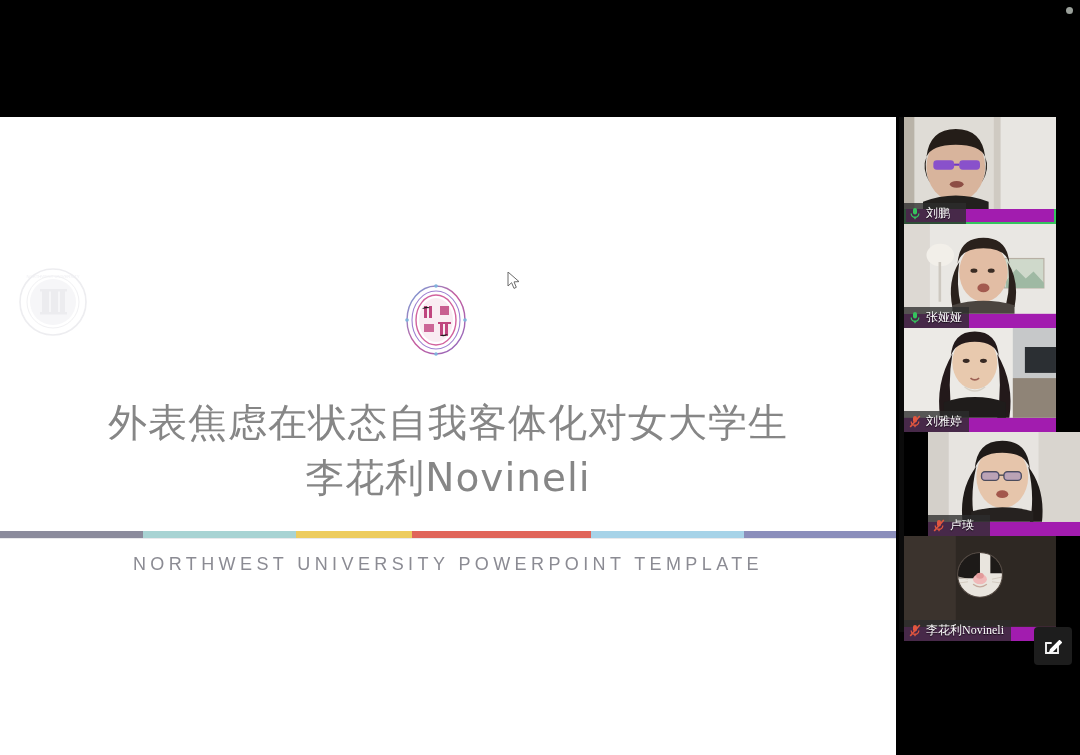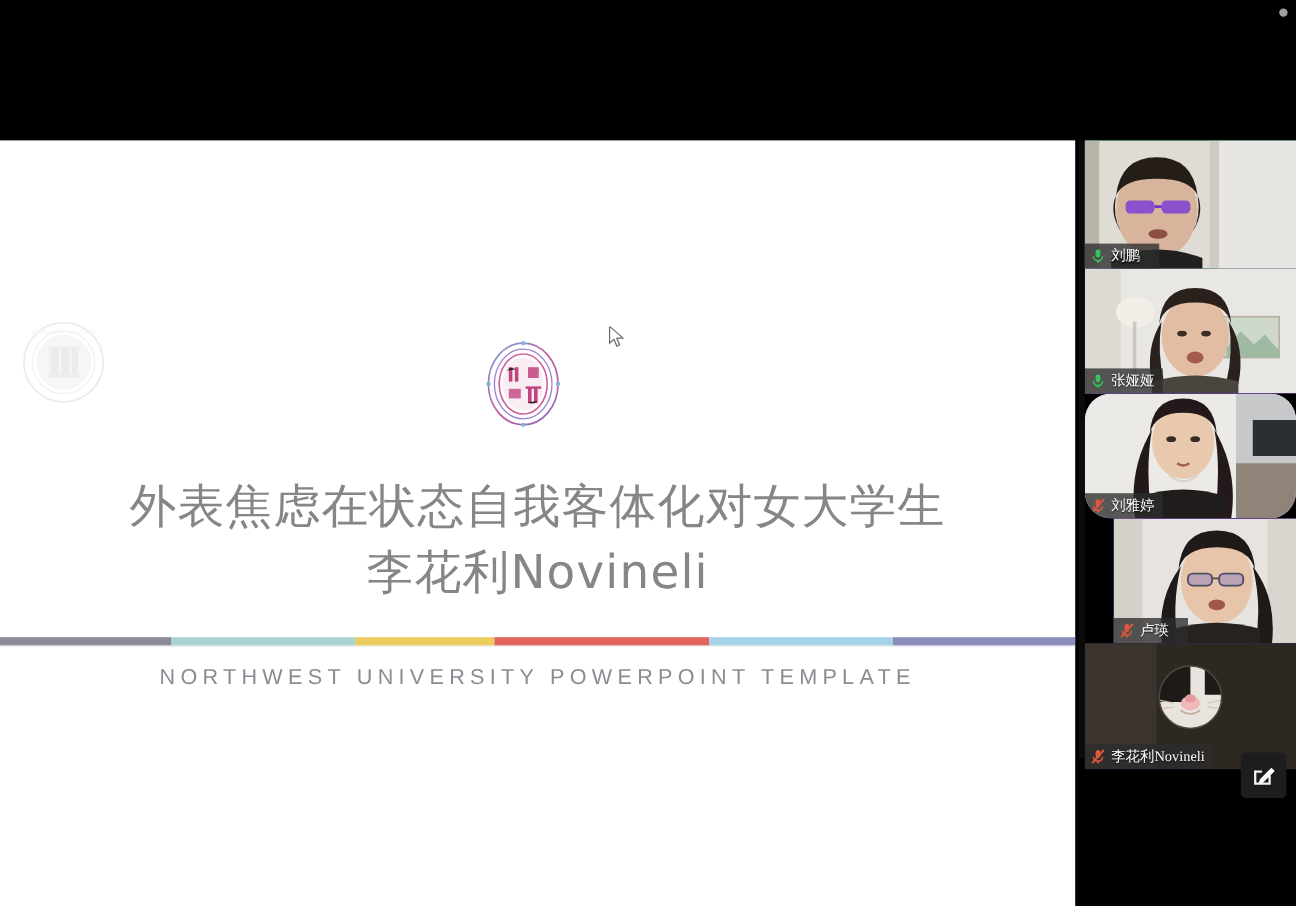--- a/index.html
+++ b/index.html
@@ -42,21 +42,21 @@
 
   
   #cursor { position:absolute; left:507px; top:155px; width:14px; height:18px; }
 
   
   #scroll-track { position:absolute; left:899px; top:117px; width:5px; height:515px;
                   background:#0b0b0b; }
 
   
   #filmstrip { position:absolute; left:904px; top:117px; width:176px; height:524px; }
-  .tile { position:relative; width:176px; overflow:hidden; background:#4c1d95; }
+  .tile { position:relative; width:152px; overflow:hidden; background:#a21caf; }
   .tile .vid { position:absolute; inset:0; }
   .tile.active { outline:2px solid #35c45d; outline-offset:-2px; }
 
   .namebar { position:absolute; left:0; bottom:0; height:21px; min-width:62px;
              background:rgba(45,45,45,.78); display:flex; align-items:center;
              gap:5px; padding:0 7px 0 5px; }
   .namebar .nm { color:#fff; font-size:12px; white-space:nowrap;
                  text-shadow:0 1px 1px rgba(0,0,0,.8); }
   .mic { width:12px; height:13px; flex:0 0 auto; }
 
@@ -206,21 +206,21 @@
       <div class="namebar">
         <svg class="mic" viewBox="0 0 12 13">
           <rect x="4" y="1" width="4" height="6.6" rx="2" fill="#35c45d"></rect>
           <path d="M2.2 6.6 a3.8 3.8 0 0 0 7.6 0" fill="none" stroke="#35c45d" stroke-width="1.3"></path>
           <rect x="5.3" y="9.6" width="1.4" height="2.6" fill="#35c45d"></rect>
         </svg>
         <span class="nm">张娅娅</span>
       </div>
     </div>
 
-    <div class="tile" style="height:104px;border-radius:22px;">
+    <div class="tile" style="height:104px;">
       <svg class="vid" viewBox="0 0 176 104" preserveAspectRatio="none">
         <rect width="176" height="104" fill="#eceae6"></rect>
         <rect x="126" y="0" width="50" height="58" fill="#c6c8c9"></rect>
         <rect x="140" y="22" width="36" height="30" fill="#2b2f33"></rect>
         <rect x="126" y="58" width="50" height="46" fill="#8f8477"></rect>
         <ellipse cx="82" cy="40" rx="26" ry="31" fill="#e8c9ae"></ellipse>
         <path d="M54 34 q2 -30 28 -30 q26 0 28 30 q-4 -18 -28 -18 q-24 0 -28 18Z" fill="#23191a"></path>
         <path d="M56 30 q-6 34 0 74 l-14 0 q-6 -40 14 -74Z" fill="#23191a"></path>
         <path d="M108 30 q6 34 0 74 l14 0 q6 -40 -14 -74Z" fill="#23191a"></path>
         <ellipse cx="72" cy="38" rx="4" ry="2.4" fill="#382a24"></ellipse>

